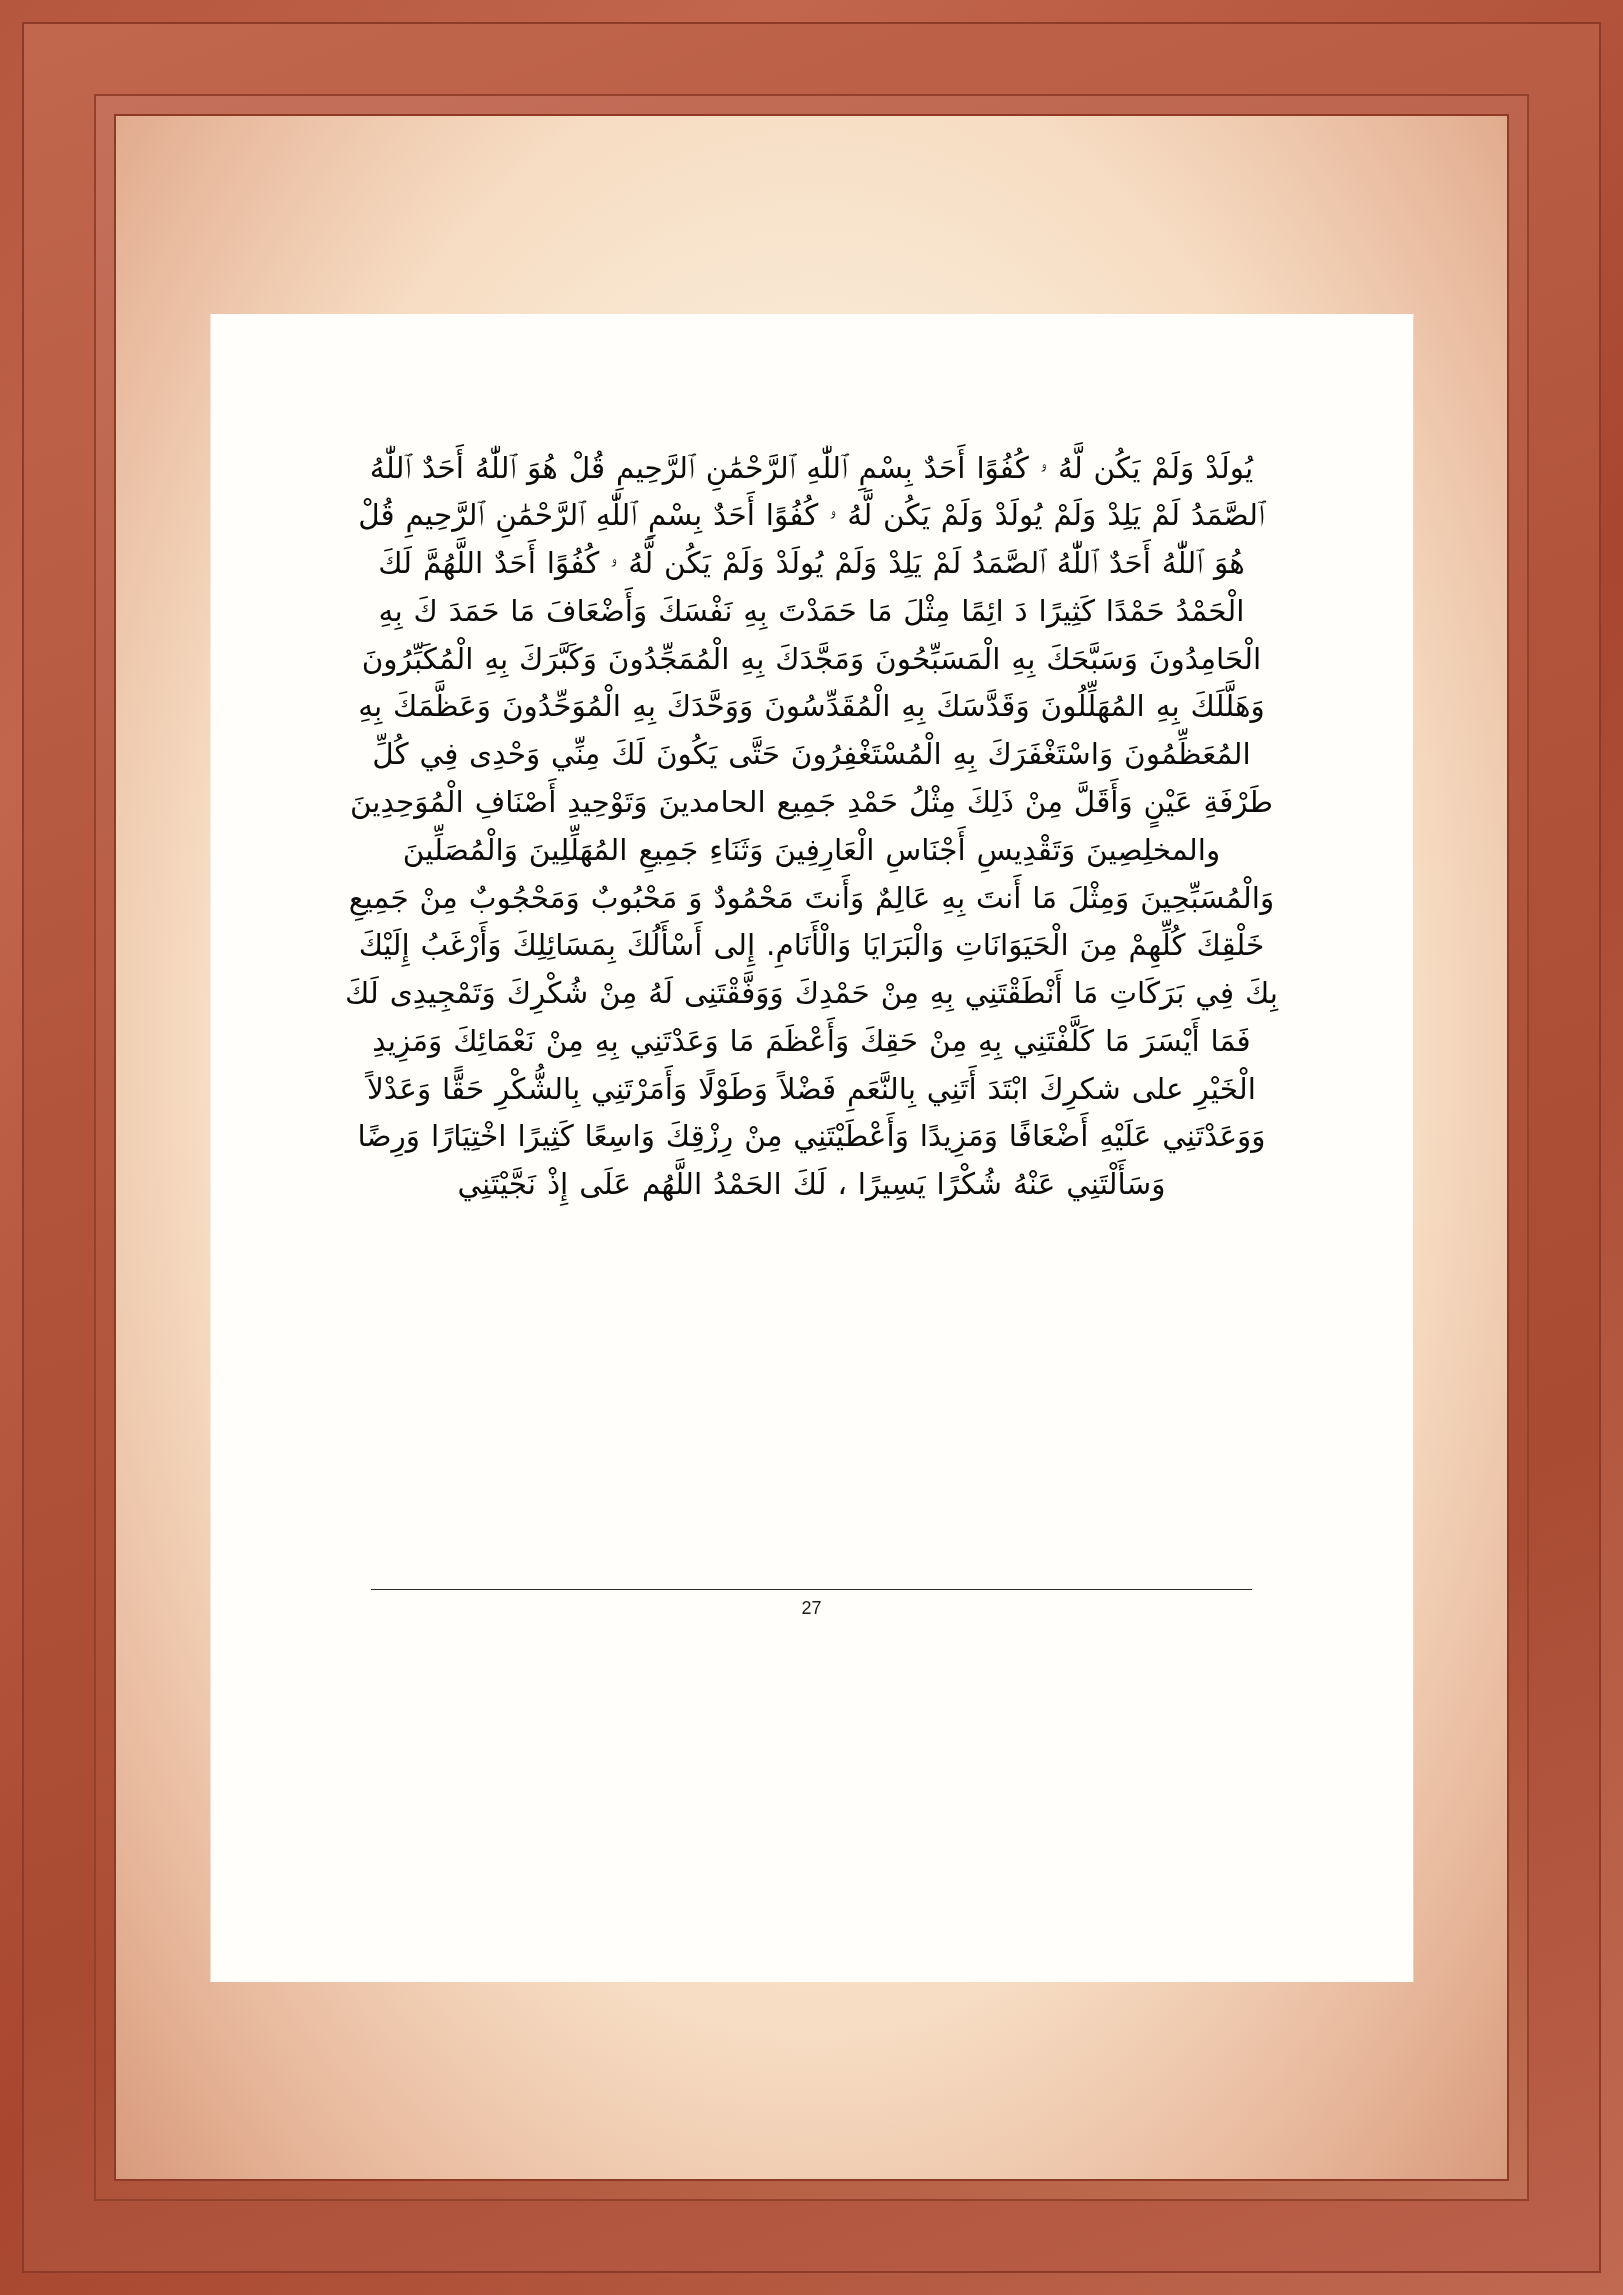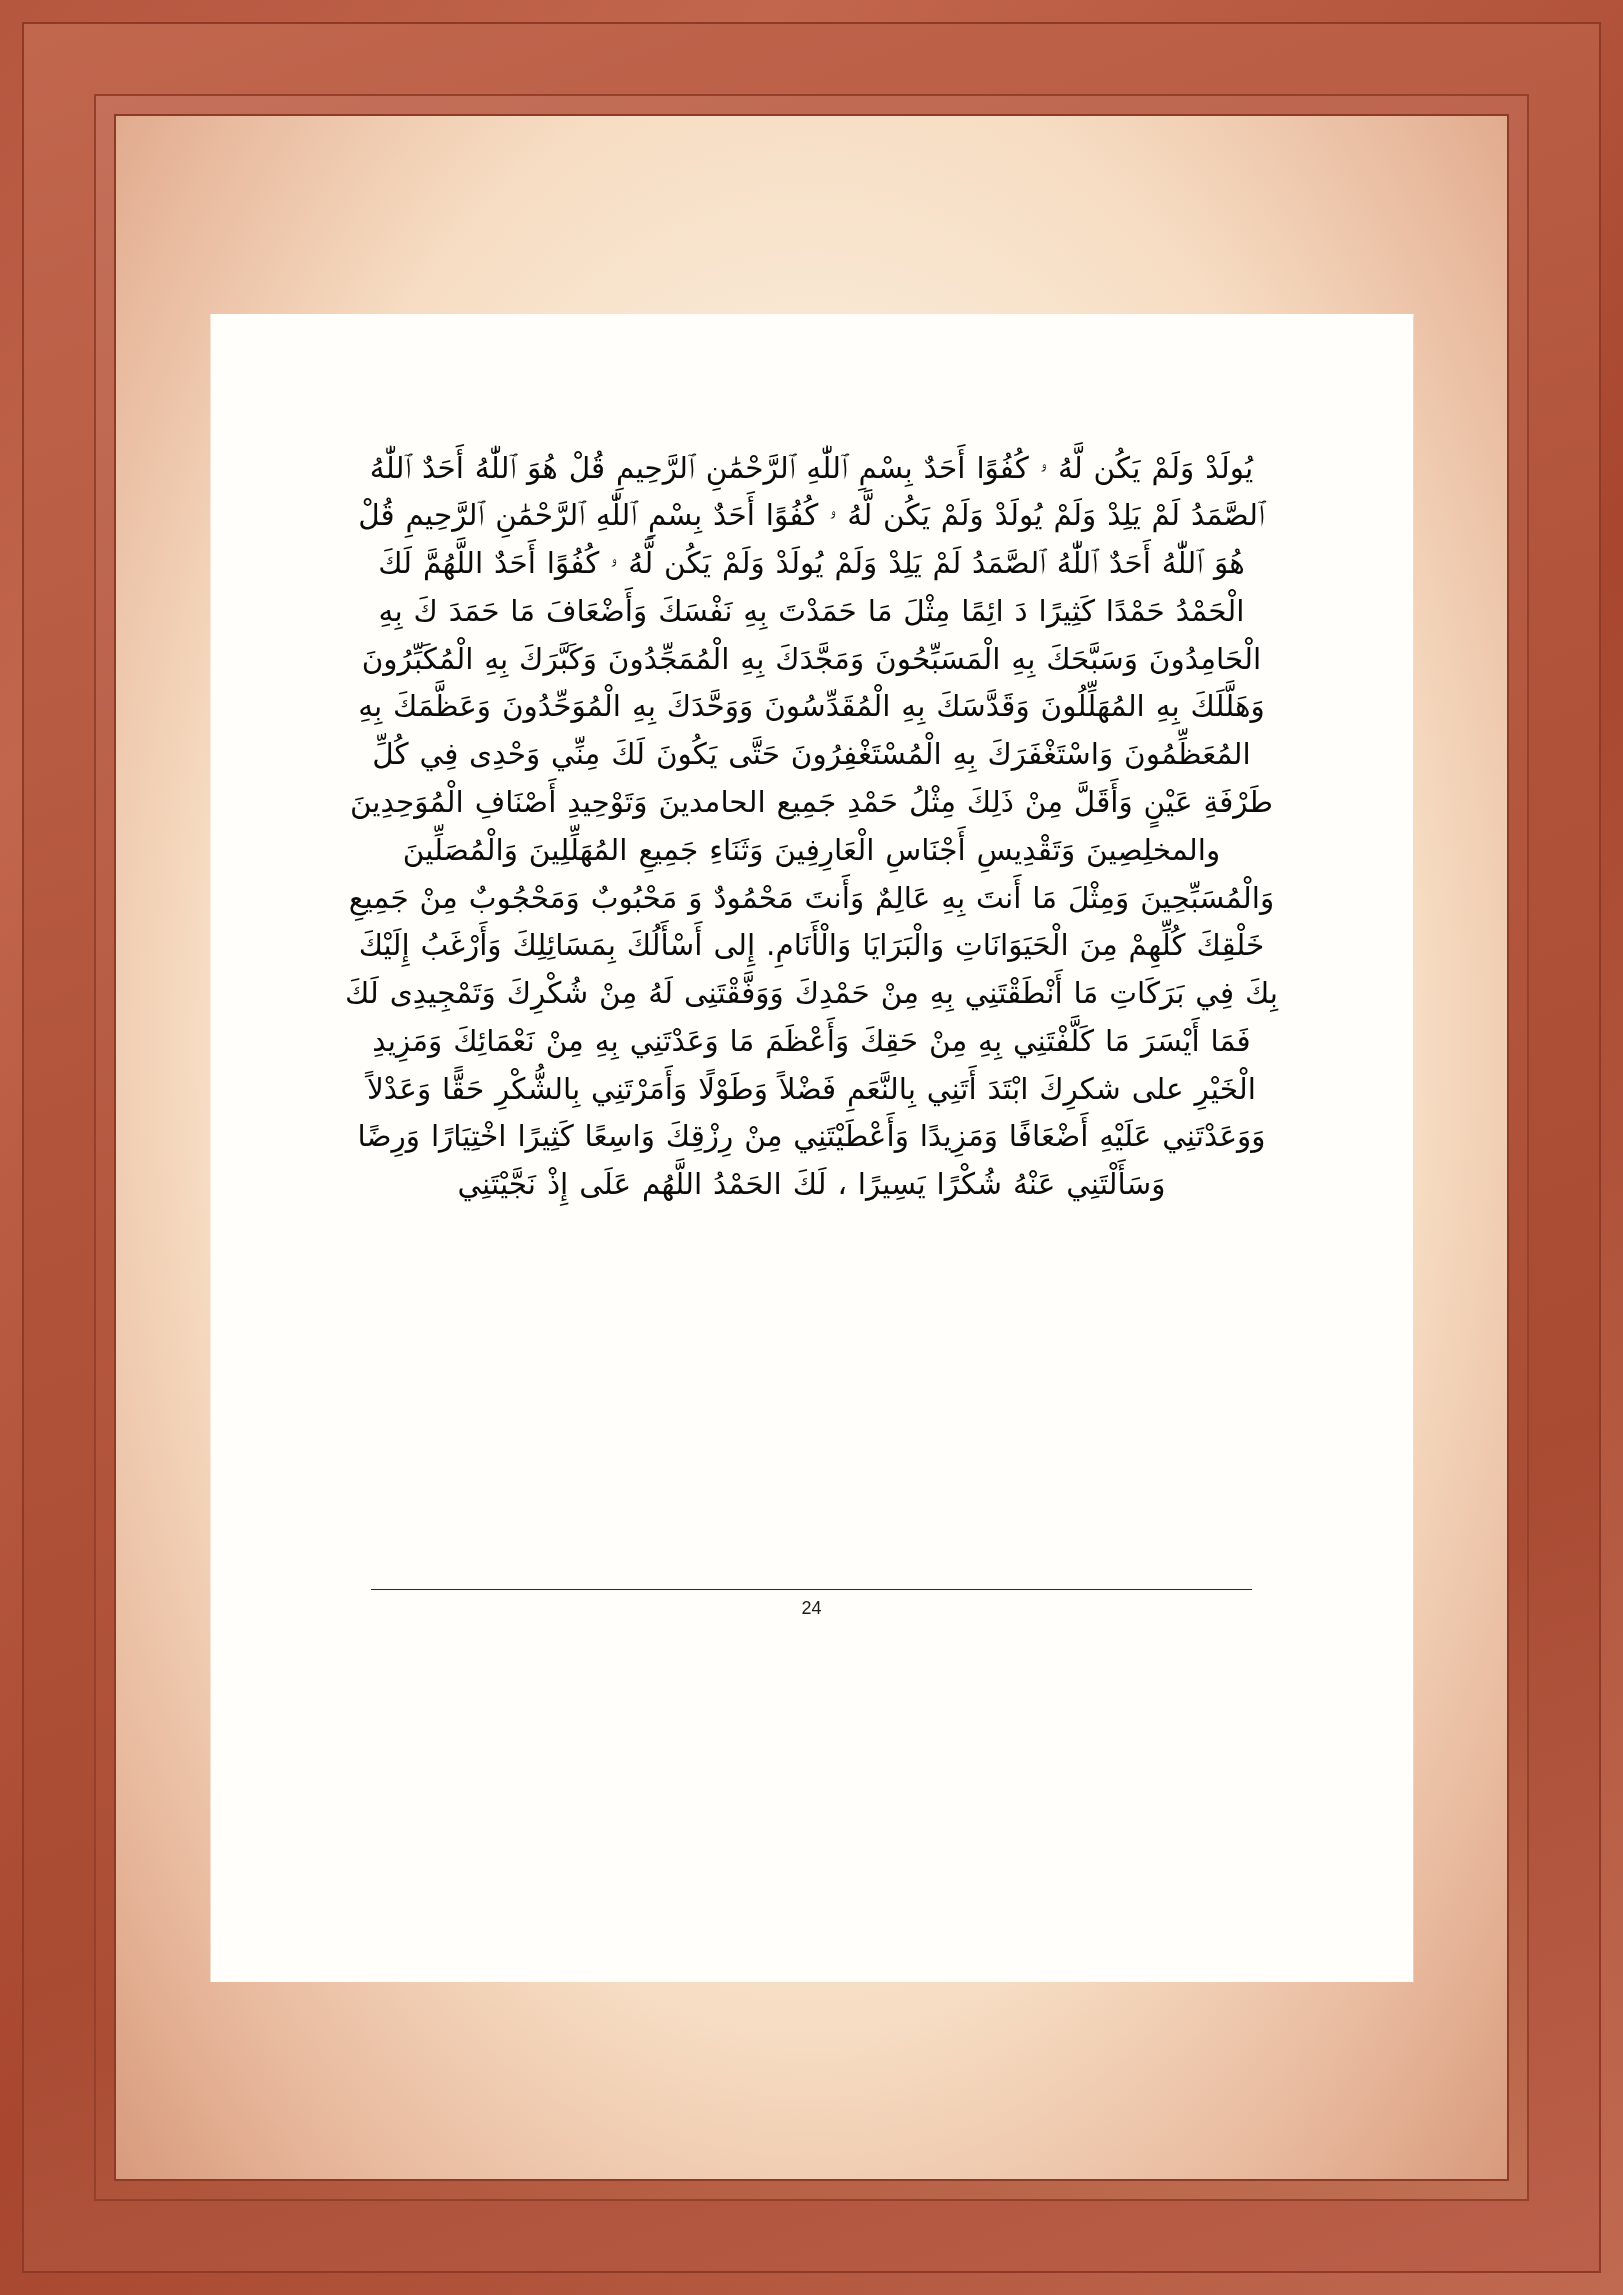--- a/index.html
+++ b/index.html
@@ -107,21 +107,21 @@
 <div class="page-frame">
   <div class="frame-ring-1">
     <div class="frame-ring-2">
       <div class="frame-ring-3">
 
         <div class="paper">
           <div class="text-block">يُولَدْ وَلَمْ يَكُن لَّهُ ۥ كُفُوًا أَحَدٌ بِسْمِ ٱللّٰهِ ٱلرَّحْمَٰنِ ٱلرَّحِيمِ قُلْ هُوَ ٱللّٰهُ أَحَدٌ ٱللّٰهُ ٱلصَّمَدُ لَمْ يَلِدْ وَلَمْ يُولَدْ وَلَمْ يَكُن لَّهُ ۥ كُفُوًا أَحَدٌ بِسْمِ ٱللّٰهِ ٱلرَّحْمَٰنِ ٱلرَّحِيمِ قُلْ هُوَ ٱللّٰهُ أَحَدٌ ٱللّٰهُ ٱلصَّمَدُ لَمْ يَلِدْ وَلَمْ يُولَدْ وَلَمْ يَكُن لَّهُ ۥ كُفُوًا أَحَدٌ اللَّهُمَّ لَكَ الْحَمْدُ حَمْدًا كَثِيرًا دَ ائِمًا مِثْلَ مَا حَمَدْتَ بِهِ نَفْسَكَ وَأَضْعَافَ مَا حَمَدَ كَ بِهِ الْحَامِدُونَ وَسَبَّحَكَ بِهِ الْمَسَبِّحُونَ وَمَجَّدَكَ بِهِ الْمُمَجِّدُونَ وَكَبَّرَكَ بِهِ الْمُكَبِّرُونَ وَهَلَّلَكَ بِهِ المُهَلِّلُونَ وَقَدَّسَكَ بِهِ الْمُقَدِّسُونَ وَوَحَّدَكَ بِهِ الْمُوَحِّدُونَ وَعَظَّمَكَ بِهِ المُعَظِّمُونَ وَاسْتَغْفَرَكَ بِهِ الْمُسْتَغْفِرُونَ حَتَّى يَكُونَ لَكَ مِنِّي وَحْدِى فِي كُلِّ طَرْفَةِ عَيْنٍ وَأَقَلَّ مِنْ ذَلِكَ مِثْلُ حَمْدِ جَمِيع الحامدينَ وَتَوْحِيدِ أَصْنَافِ الْمُوَحِدِينَ والمخلِصِينَ وَتَقْدِيسِ أَجْنَاسِ الْعَارِفِينَ وَثَنَاءِ جَمِيعِ المُهَلِّلِينَ وَالْمُصَلِّينَ وَالْمُسَبِّحِينَ وَمِثْلَ مَا أَنتَ بِهِ عَالِمٌ وَأَنتَ مَحْمُودٌ وَ مَحْبُوبٌ وَمَحْجُوبٌ مِنْ جَمِيعِ خَلْقِكَ كُلِّهِمْ مِنَ الْحَيَوَانَاتِ وَالْبَرَايَا وَالْأَنَامِ. إِلى أَسْأَلُكَ بِمَسَائِلِكَ وَأَرْغَبُ إِلَيْكَ بِكَ فِي بَرَكَاتِ مَا أَنْطَقْتَنِي بِهِ مِنْ حَمْدِكَ وَوَفَّقْتَنِى لَهُ مِنْ شُكْرِكَ وَتَمْجِيدِى لَكَ فَمَا أَيْسَرَ مَا كَلَّفْتَنِي بِهِ مِنْ حَقِكَ وَأَعْظَمَ مَا وَعَدْتَنِي بِهِ مِنْ نَعْمَائِكَ وَمَزِيدِ الْخَيْرِ على شكرِكَ ابْتَدَ أَتَنِي بِالنَّعَمِ فَضْلاً وَطَوْلًا وَأَمَرْتَنِي بِالشُّكْرِ حَقًّا وَعَدْلاً وَوَعَدْتَنِي عَلَيْهِ أَضْعَافًا وَمَزِيدًا وَأَعْطَيْتَنِي مِنْ رِزْقِكَ وَاسِعًا كَثِيرًا اخْتِيَارًا وَرِضًا وَسَأَلْتَنِي عَنْهُ شُكْرًا يَسِيرًا ، لَكَ الحَمْدُ اللَّهُم عَلَى إِذْ نَجَّيْتَنِي</div>
 
           <div class="footer-area">
             <div class="footer-rule"></div>
-            <div class="page-number">24</div>
+            <div class="page-number">27</div>
           </div>
         </div>
 
       </div>
     </div>
   </div>
 </div>
 
 
 </body></html>

